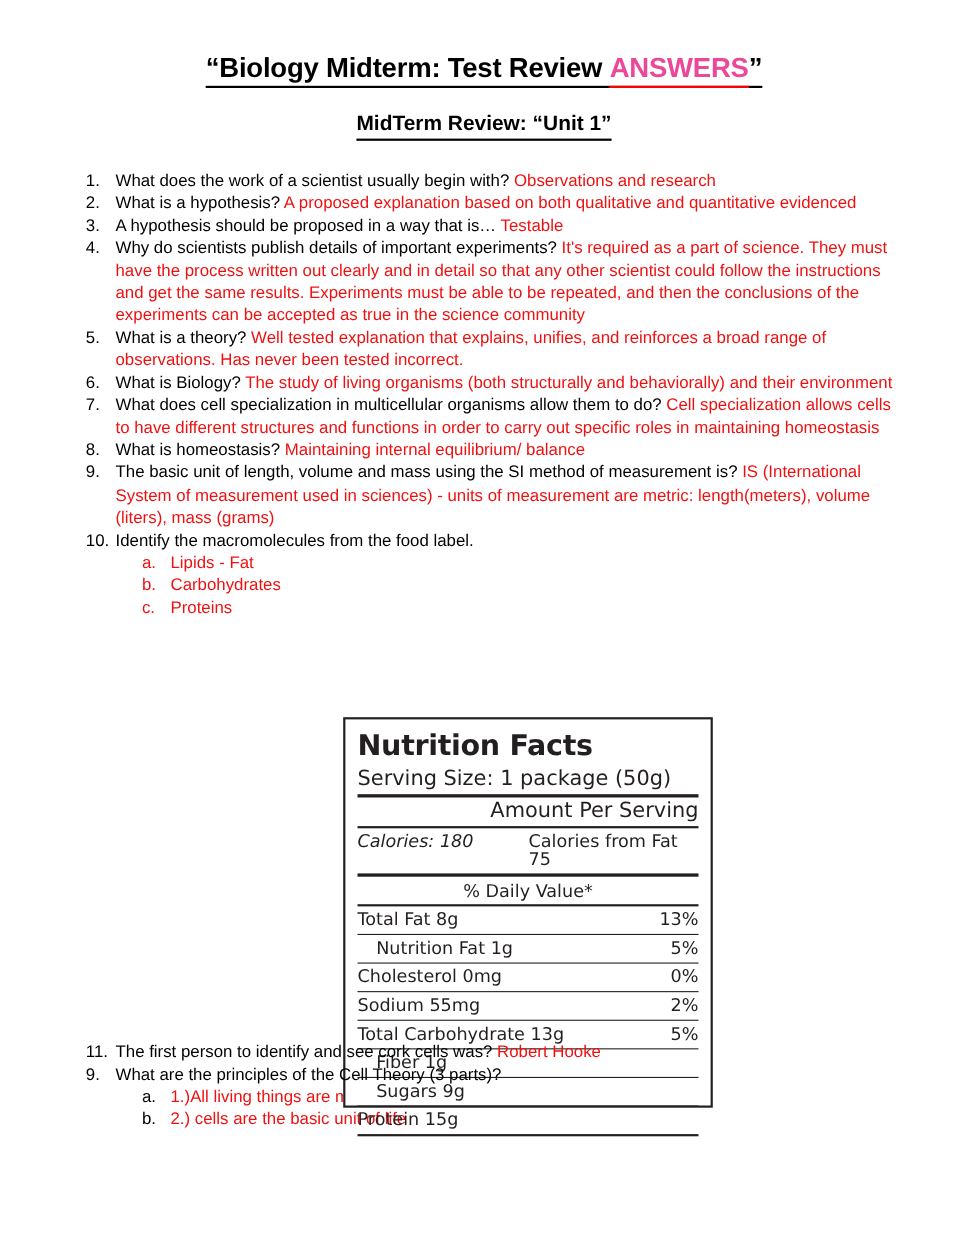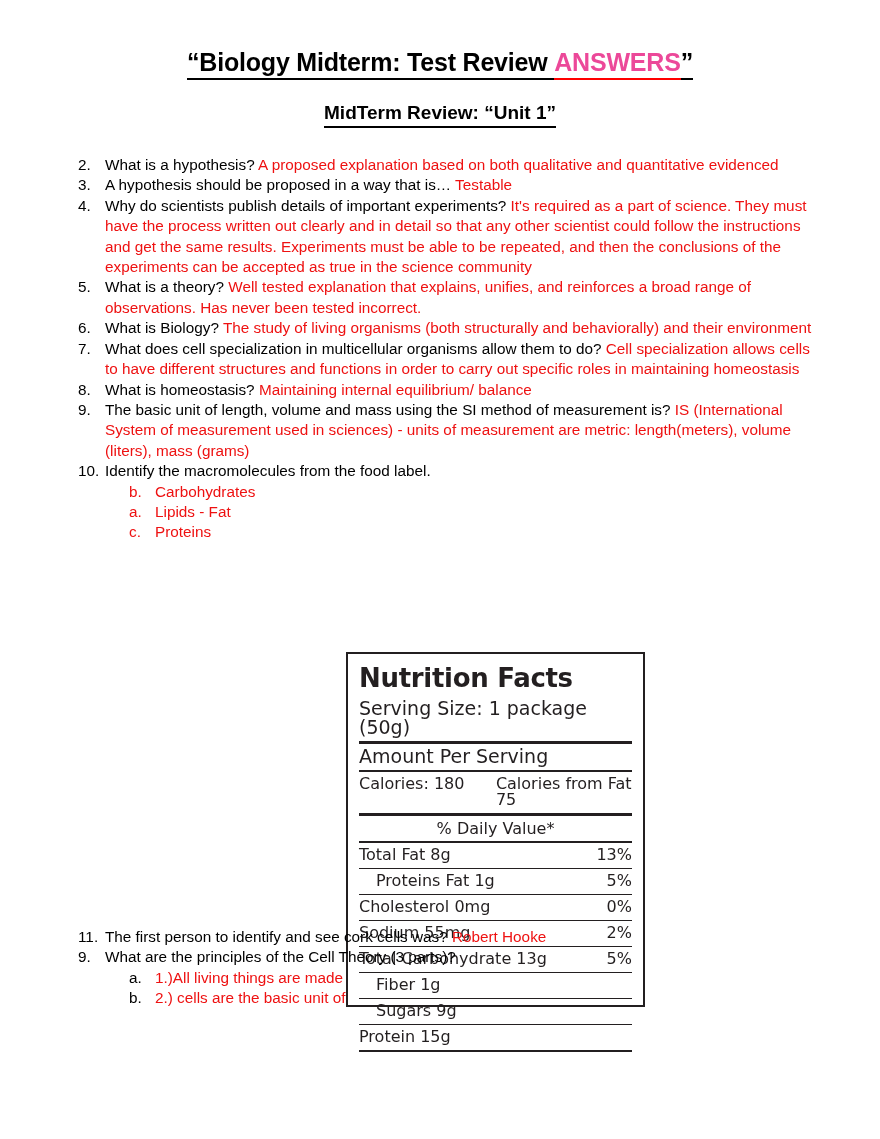--- a/index.html
+++ b/index.html
@@ -104,23 +104,22 @@
     width: 26px;
     text-indent: 0;
   }
   .subitem.black-marker .subnum { color: #000; }
 
   
   .nf-wrap {
     position: absolute;
     left: 312px;
     top: 604px;
-    width: 299px;
+    width: 336px;
     height: 355px;
-    margin-left: 34px;
   }
   .nf-box {
     box-sizing: border-box;
     width: 100%;
     height: 100%;
     border: 2.5px solid #231f20;
     background: #ffffff;
     padding: 9px 11px 0 11px;
     font-family: "DejaVu Sans", sans-serif;
     color: #231f20;
@@ -132,21 +131,21 @@
     letter-spacing: -0.3px;
     margin: 2px 0 5px 0;
   }
   .nf-line {
     font-size: 19px;
     line-height: 1.0;
     padding: 3px 0 4px 0;
     position: relative;
   }
   .nf-rule-thick { border-bottom: 3.5px solid #231f20; }
-  .nf-rule-med   { border-bottom: 2.5px solid #231f20; }
+  .nf-rule-med   { border-bottom: 2.5px solid #231f20; text-align: right; }
   .nf-rule-thin  { border-bottom: 1.4px solid #231f20; }
 
   .nf-row {
     display: flex;
     justify-content: space-between;
     align-items: baseline;
     font-size: 16px;
     line-height: 1.0;
     padding: 4px 0 5px 0;
   }
@@ -161,37 +160,38 @@
   }
   .nf-blank {
     height: 46px;
   }
   .nf-cal {
     display: flex;
     font-size: 16px;
     line-height: 1.0;
     padding: 4px 0 5px 0;
   }
-  .nf-cal .c1 { width: 162px; }
+  .nf-cal .c1 { width: 162px; font-style: italic; }
 </style>
 </head>
 <body>
 
 <div class="page">
 
   <div class="title-wrap">
     <div class="doc-title"><span>“Biology Midterm: Test Review </span><span class="answers">ANSWERS</span><span>”</span></div>
   </div>
 
   <div class="subtitle-wrap">
     <div class="doc-subtitle">MidTerm Review: “Unit 1”</div>
   </div>
 
   <ol class="qlist">
 
+    <li class="qitem"><span class="qnum">1.</span><span>What does the work of a scientist usually begin with? </span><span class="ans">Observations and research</span></li>
 
     <li class="qitem"><span class="qnum">2.</span><span>What is a hypothesis? </span><span class="ans">A proposed explanation based on both qualitative and quantitative evidenced</span></li>
 
     <li class="qitem"><span class="qnum">3.</span><span>A hypothesis should be proposed in a way that is… </span><span class="ans">Testable</span></li>
 
     <li class="qitem"><span class="qnum">4.</span><span>Why do scientists publish details of important experiments? </span><span class="ans">It's required as a part of science. They must have the process written out clearly and in detail so that any other scientist could follow the instructions and get the same results. Experiments must be able to be repeated, and then the conclusions of the experiments can be accepted as true in the science community</span></li>
 
     <li class="qitem"><span class="qnum">5.</span><span>What is a theory? </span><span class="ans">Well tested explanation that explains, unifies, and reinforces a broad range of observations.  Has never been tested incorrect.</span></li>
 
     <li class="qitem"><span class="qnum">6.</span><span>What is Biology? </span><span class="ans">The study of living organisms  (both structurally and behaviorally) and their environment</span></li>
@@ -199,22 +199,22 @@
     <li class="qitem"><span class="qnum">7.</span><span>What does cell specialization in multicellular organisms allow them to do? </span><span class="ans">Cell specialization allows cells to have different structures and functions in order to carry out specific roles in maintaining homeostasis</span></li>
 
     <li class="qitem"><span class="qnum">8.</span><span>What is homeostasis? </span><span class="ans">Maintaining internal equilibrium/ balance</span></li>
 
     <li class="qitem"><span class="qnum">9.</span><span>The basic unit of length, volume and mass using the SI method of measurement is? </span><span class="ans">IS (International System of measurement used in sciences) - units of measurement are metric: length(meters), volume (liters), mass (grams)</span></li>
 
     <li class="qitem"><span class="qnum">10.</span><span>Identify the macromolecules from the food label.</span></li>
   </ol>
 
   <ol class="sublist">
+    <li class="subitem"><span class="subnum">a.</span><span>Lipids - Fat</span></li>
     <li class="subitem"><span class="subnum">b.</span><span>Carbohydrates</span></li>
-    <li class="subitem"><span class="subnum">a.</span><span>Lipids - Fat</span></li>
     <li class="subitem"><span class="subnum">c.</span><span>Proteins</span></li>
   </ol>
 
   <div class="nf-wrap">
     <div class="nf-box">
 
       <div class="nf-title">Nutrition Facts</div>
 
       <div class="nf-line nf-rule-thick">Serving Size: 1 package (50g)</div>
 
@@ -226,21 +226,21 @@
       </div>
 
       <div class="nf-dvheader nf-rule-med">% Daily Value*</div>
 
       <div class="nf-row nf-rule-thin">
         <span class="nf-name">Total Fat 8g</span>
         <span class="nf-dv">13%</span>
       </div>
 
       <div class="nf-row nf-rule-thin nf-indent">
-        <span class="nf-name">Proteins Fat 1g</span>
+        <span class="nf-name">Nutrition Fat 1g</span>
         <span class="nf-dv">5%</span>
       </div>
 
       <div class="nf-row nf-rule-thin">
         <span class="nf-name">Cholesterol 0mg</span>
         <span class="nf-dv">0%</span>
       </div>
 
       <div class="nf-row nf-rule-thin">
         <span class="nf-name">Sodium 55mg</span>

